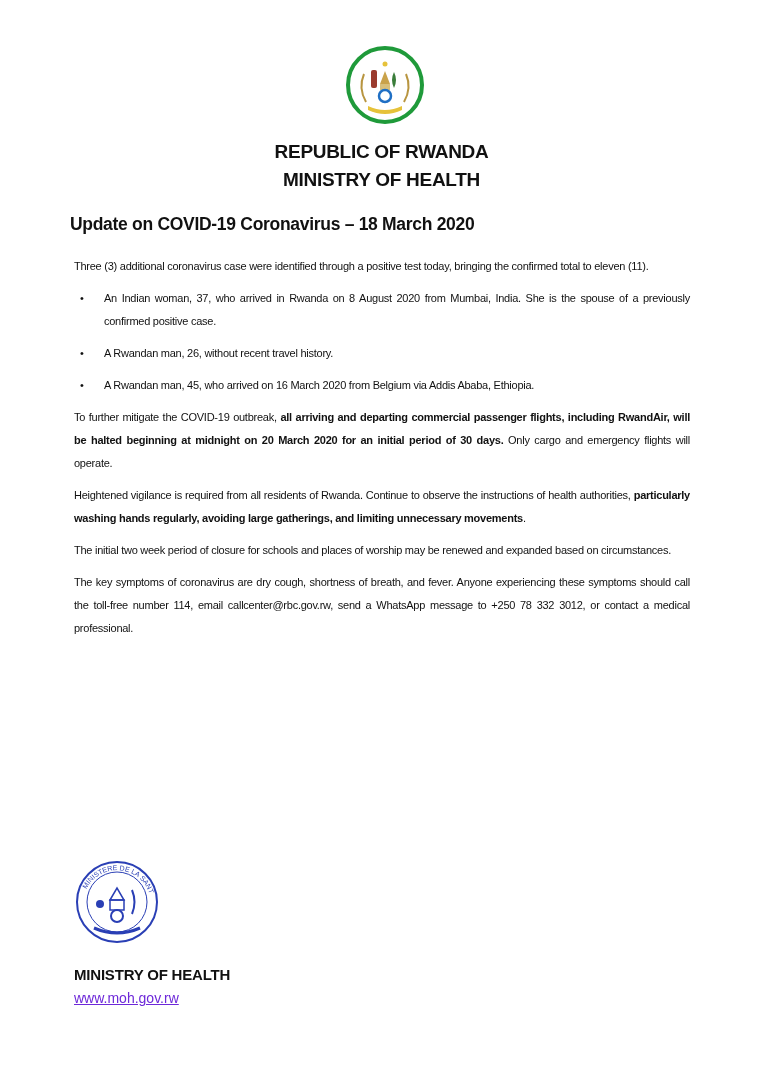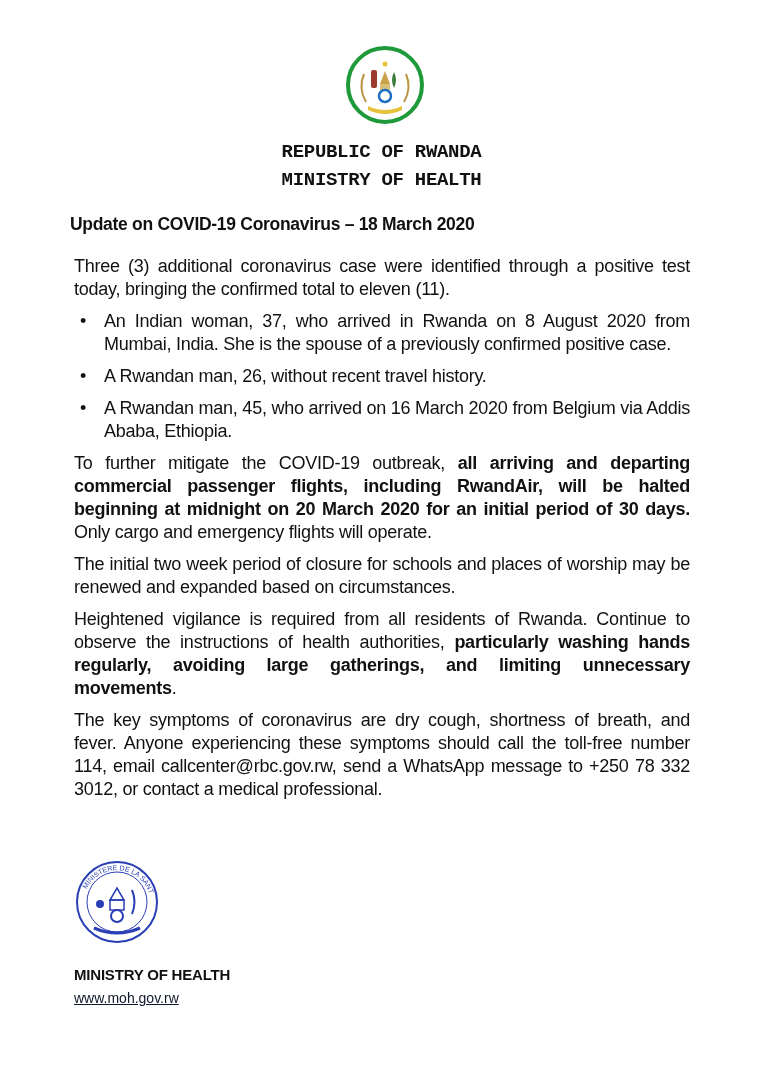--- a/index.html
+++ b/index.html
@@ -1,32 +1,32 @@
 <!DOCTYPE html>
 <html><head>
 <meta charset="utf-8">
 <style>
   html, body { margin: 0; padding: 0; background: #ffffff; }
   body { width: 763px; height: 1080px; position: relative; overflow: hidden;
          font-family: "Liberation Sans", sans-serif; color: #111; }
   .page { position: absolute; left: 0; top: 0; width: 763px; height: 1080px; background: #fff; }
   .emblem { position: absolute; left: 344px; top: 44px; width: 82px; height: 82px; }
-  .head { position: absolute; left: 0; width: 763px; text-align: center; font-weight: bold; font-size: 19px; letter-spacing: -0.3px; font-family: Liberation Mono, monospace; }
+  .head { position: absolute; left: 0; width: 763px; text-align: center; font-weight: bold; font-size: 19px; letter-spacing: -0.3px; }
   .head1 { top: 141px; }
   .head2 { top: 169px; }
   .title { position: absolute; left: 70px; top: 214px; font-weight: bold; font-size: 17.5px; letter-spacing: -0.3px; }
-  .body { position: absolute; left: 74px; width: 616px; font-size: 18px; line-height: 23px; letter-spacing: -0.25px; }
+  .body { position: absolute; left: 74px; width: 616px; font-size: 11px; line-height: 23px; letter-spacing: -0.25px; }
   .p { text-align: justify; margin: 0 0 9px 0; }
   .p b { font-weight: bold; }
   ul { list-style: none; margin: 0 0 9px 0; padding: 0; }
   li { position: relative; padding-left: 30px; text-align: justify; margin-bottom: 9px; }
   li .dot { position: absolute; left: 6px; top: 0; }
   .seal { position: absolute; left: 74px; top: 856px; width: 86px; height: 96px; }
   .footer-name { position: absolute; left: 74px; top: 966px; font-weight: bold; font-size: 15px; letter-spacing: -0.2px; }
-  .footer-link { position: absolute; left: 74px; top: 990px; font-size: 14px; color: #0f172a; text-decoration: underline; }
+  .footer-link { position: absolute; left: 74px; top: 990px; font-size: 14px; color: #6d28d9; text-decoration: underline; }
 </style>
 </head>
 <body>
 
 <div class="page">
 
   <svg class="emblem" viewBox="0 0 82 82">
     <circle cx="41" cy="41" r="37" fill="none" stroke="#1f9a3a" stroke-width="4"></circle>
     <circle cx="41" cy="41" r="33" fill="#fff"></circle>
     <path d="M20 30 Q14 44 22 58" fill="none" stroke="#b89540" stroke-width="2"></path>
@@ -59,23 +59,23 @@
       </li>
       <li>
         <span class="dot">•</span>
         <span>A Rwandan man, 45, who arrived on 16 March 2020 from Belgium via Addis Ababa, Ethiopia.</span>
       </li>
     </ul>
 
 
     <p class="p"><span>To further mitigate the COVID-19 outbreak, </span><b>all arriving and departing commercial passenger flights, including RwandAir, will be halted beginning at midnight on 20 March 2020 for an initial period of 30 days.</b><span> Only cargo and emergency flights will operate.</span></p>
 
+    <p class="p"><span>Heightened vigilance is required from all residents of Rwanda. Continue to observe the instructions of health authorities, </span><b>particularly washing hands regularly, avoiding large gatherings, and limiting unnecessary movements</b><span>.</span></p>
+
     <p class="p">The initial two week period of closure for schools and places of worship may be renewed and expanded based on circumstances.</p>
-
-    <p class="p"><span>Heightened vigilance is required from all residents of Rwanda. Continue to observe the instructions of health authorities, </span><b>particularly washing hands regularly, avoiding large gatherings, and limiting unnecessary movements</b><span>.</span></p>
 
     <p class="p">The key symptoms of coronavirus are dry cough, shortness of breath, and fever. Anyone experiencing these symptoms should call the toll-free number 114, email callcenter@rbc.gov.rw, send a WhatsApp message to +250 78 332 3012, or contact a medical professional.</p>
   </div>
 
   <svg class="seal" viewBox="0 0 86 96">
     <circle cx="43" cy="46" r="40" fill="none" stroke="#2a3fb5" stroke-width="2"></circle>
     <circle cx="43" cy="46" r="30" fill="none" stroke="#2a3fb5" stroke-width="1"></circle>
     <path id="sealarc" d="M10 40 A34 34 0 0 1 76 40" fill="none"></path>
     <text font-size="7" fill="#2a3fb5" font-family="Liberation Sans, sans-serif"><textPath href="#sealarc" startOffset="8%">MINISTERE DE LA SANTE</textPath></text>
     <path d="M36 44 L43 32 L50 44 Z" fill="none" stroke="#2a3fb5" stroke-width="1.5"></path>

